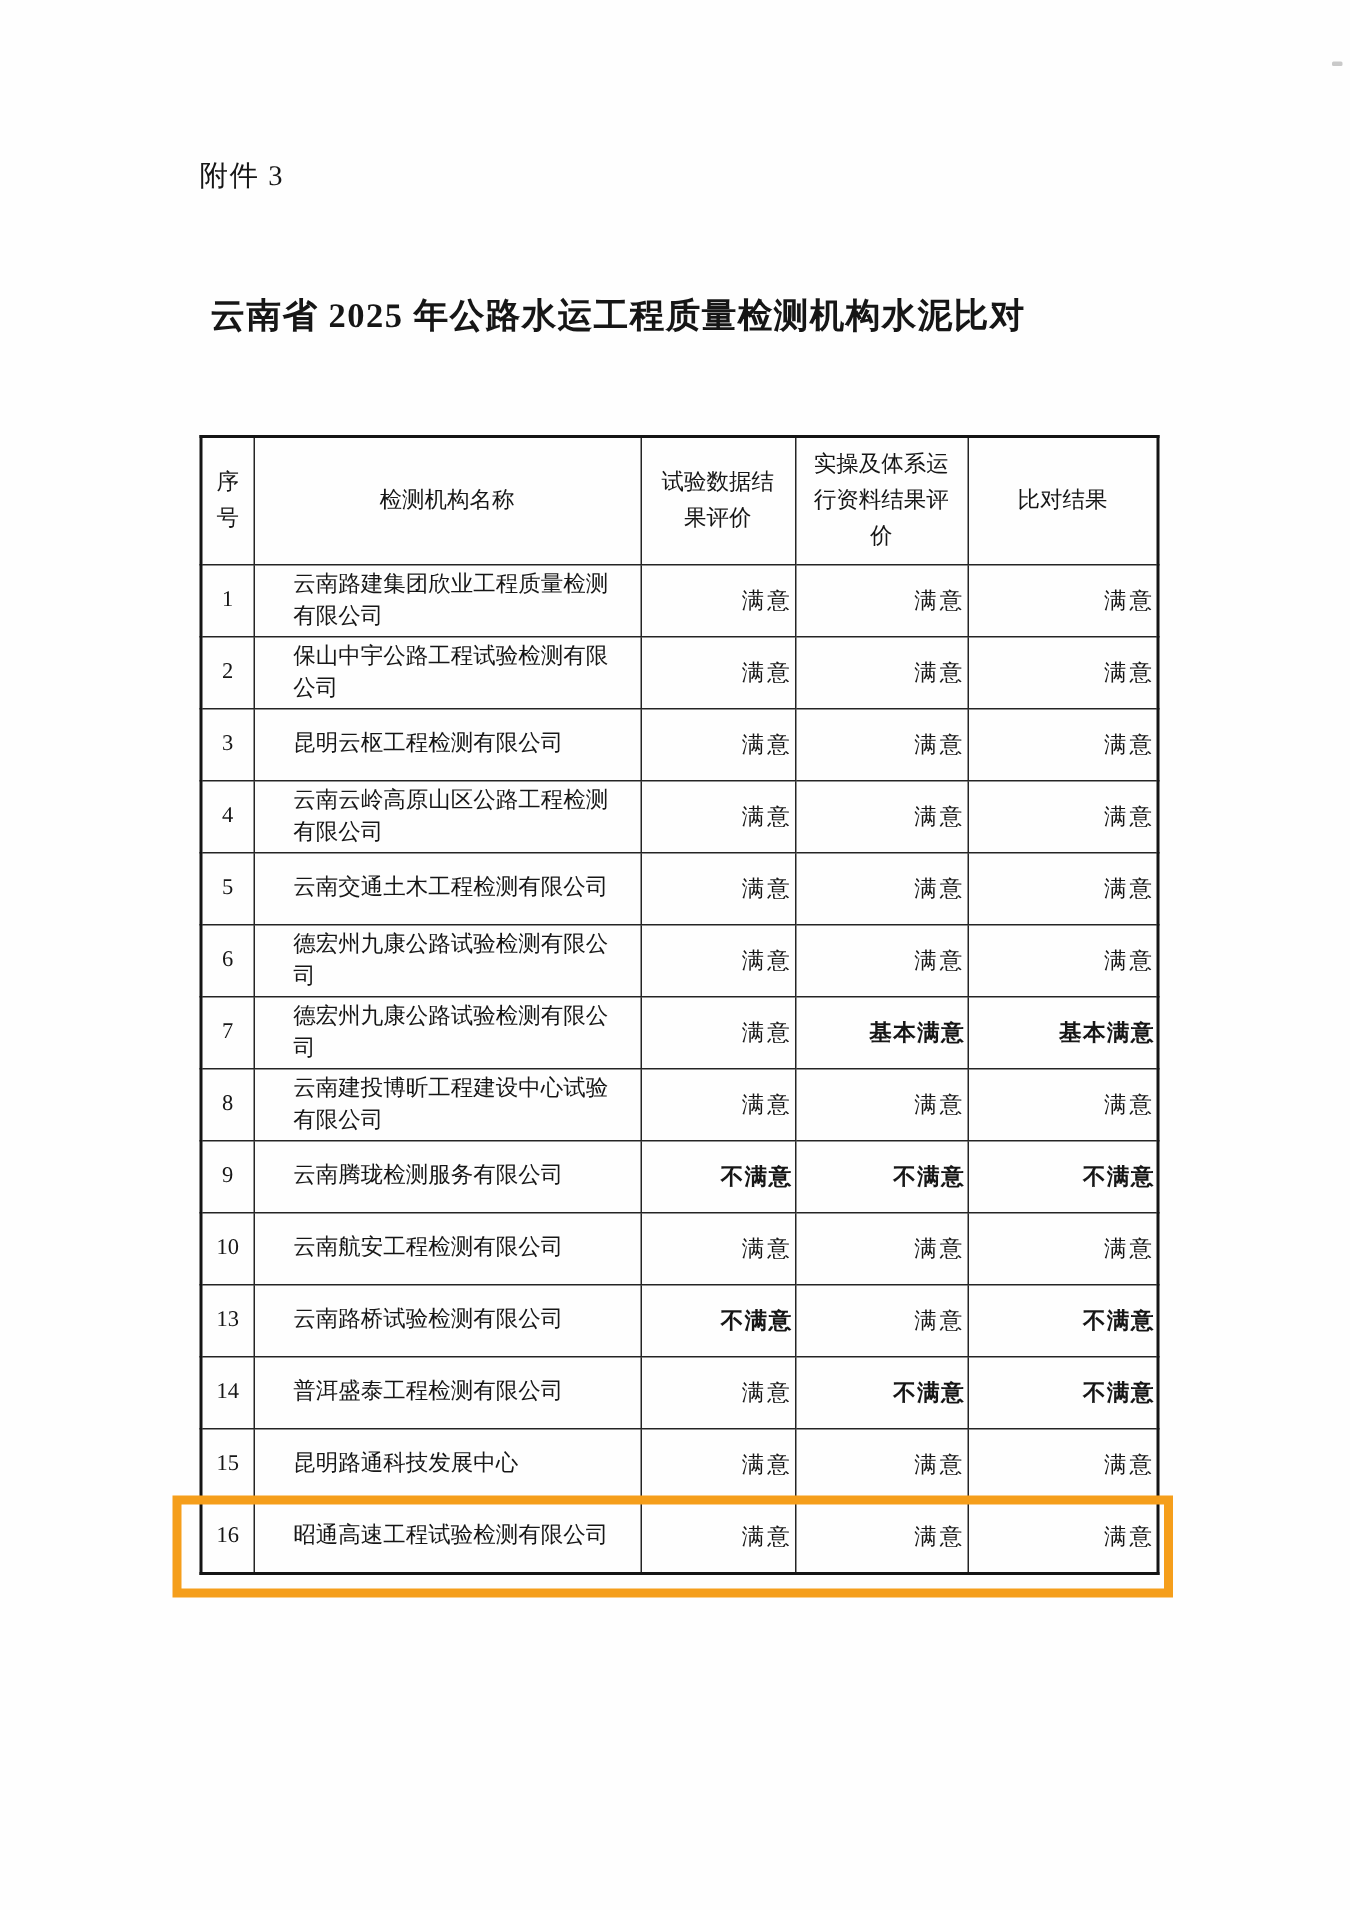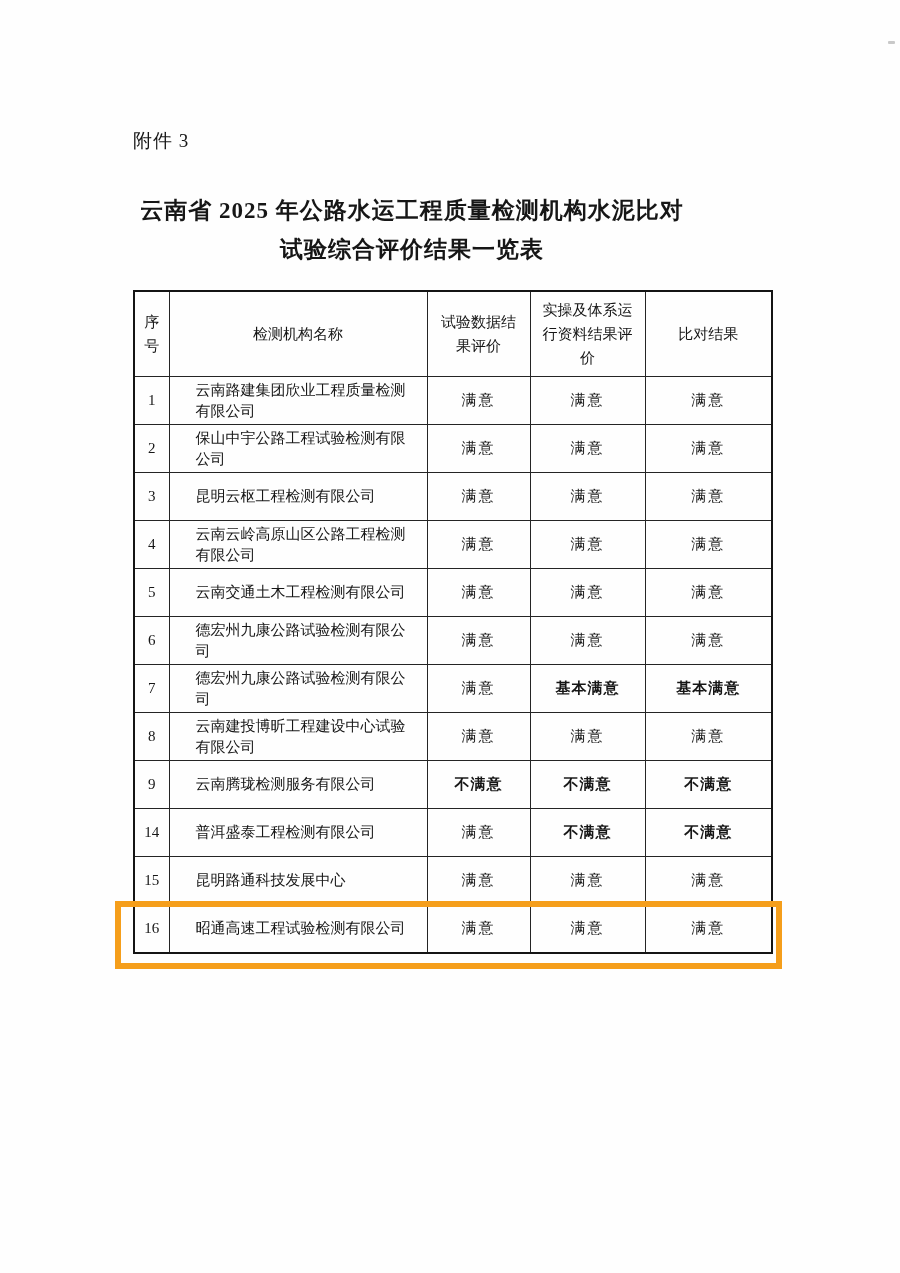--- a/index.html
+++ b/index.html
@@ -7,21 +7,21 @@
     width: 900px; height: 1273px;
     background: #ffffff;
     font-family: "Liberation Serif", "DejaVu Serif", serif;
     color: #161616;
     position: relative;
     overflow: hidden;
   }
   .page { position: absolute; inset: 0; background: #fefefe; }
 
   .attachment {
-    position: absolute; left: 133px; top: 128px;
+    position: absolute; left: 133px; top: 104px;
     font-size: 19px; letter-spacing: 1px;
   }
 
   .title-block {
     position: absolute; left: 0; top: 191px; width: 824px;
     text-align: center;
     font-size: 23px; font-weight: 700;
     line-height: 39px; letter-spacing: 1px;
   }
 
@@ -53,21 +53,21 @@
     font-size: 15px;
     vertical-align: middle;
   }
   td.no { text-align: center; font-size: 14px; }
   td.name {
     text-align: left;
     padding: 0 12px 0 26px;
     line-height: 21px;
     word-break: break-all;
   }
-  td.val { text-align: center; letter-spacing: 2px; }
+  td.val { text-align: right; letter-spacing: 2px; }
   td.val.bold {
     font-weight: 700;
     font-family: Liberation Sans, sans-serif;
     letter-spacing: 1px;
     font-size: 15px;
   }
 
   .row-highlight {
     position: absolute;
     left: -18px; right: -11px;
@@ -84,21 +84,20 @@
 </style>
 </head>
 <body>
 
 <div class="page">
 
   <div class="attachment">附件 3</div>
 
   <div class="title-block">
     <div>云南省 2025 年公路水运工程质量检测机构水泥比对</div>
-    <div>试验综合评价结果一览表</div>
   </div>
 
   <div class="table-wrap">
     <table class="results">
       <colgroup>
         <col style="width:35px">
         <col style="width:258px">
         <col style="width:103px">
         <col style="width:115px">
         <col style="width:127px">
@@ -170,20 +169,34 @@
             <td class="val">满意</td>
           </tr>
           <tr>
             <td class="no">9</td>
             <td class="name">云南腾珑检测服务有限公司</td>
             <td class="val bold">不满意</td>
             <td class="val bold">不满意</td>
             <td class="val bold">不满意</td>
           </tr>
           <tr>
+            <td class="no">10</td>
+            <td class="name">云南航安工程检测有限公司</td>
+            <td class="val">满意</td>
+            <td class="val">满意</td>
+            <td class="val">满意</td>
+          </tr>
+          <tr>
+            <td class="no">13</td>
+            <td class="name">云南路桥试验检测有限公司</td>
+            <td class="val bold">不满意</td>
+            <td class="val">满意</td>
+            <td class="val bold">不满意</td>
+          </tr>
+          <tr>
             <td class="no">14</td>
             <td class="name">普洱盛泰工程检测有限公司</td>
             <td class="val">满意</td>
             <td class="val bold">不满意</td>
             <td class="val bold">不满意</td>
           </tr>
           <tr>
             <td class="no">15</td>
             <td class="name">昆明路通科技发展中心</td>
             <td class="val">满意</td>

